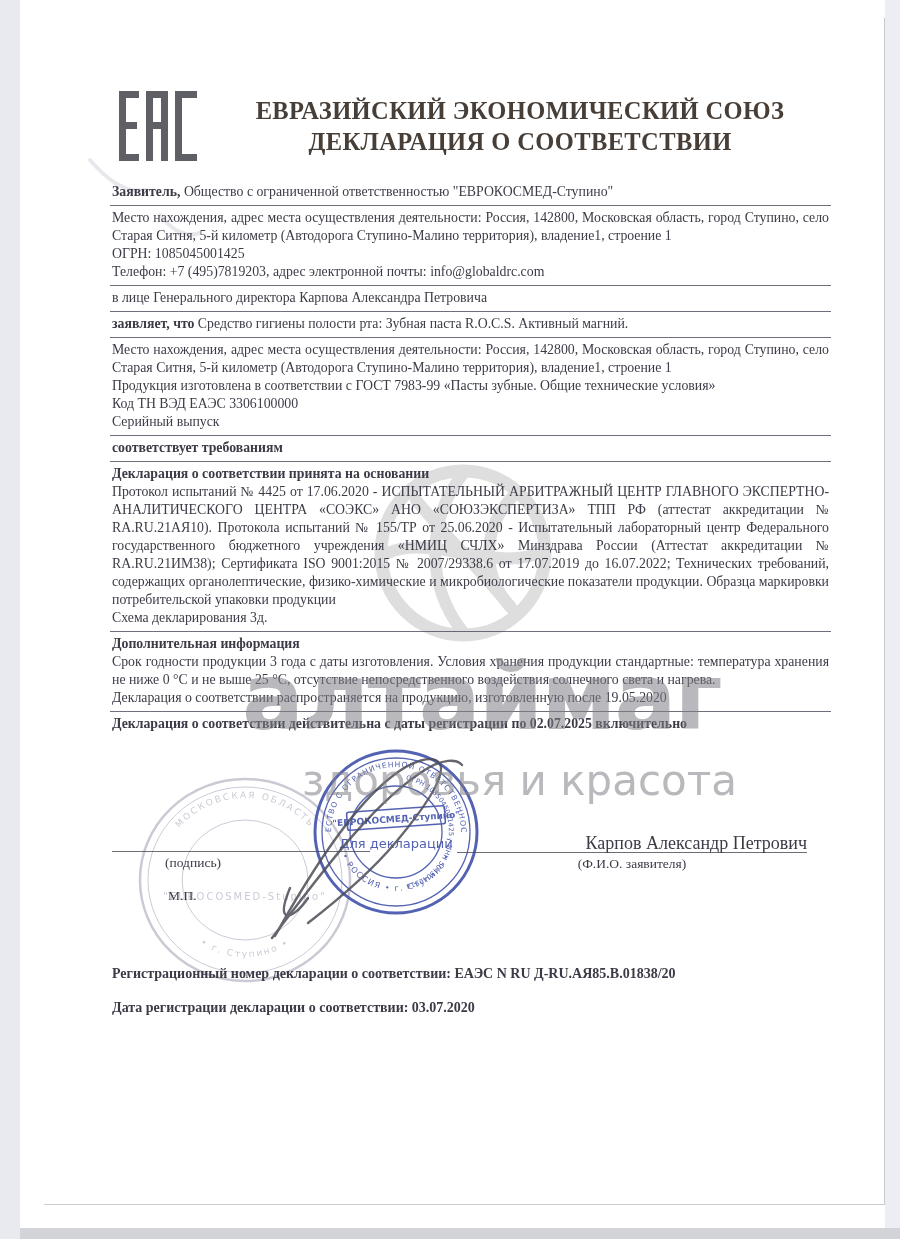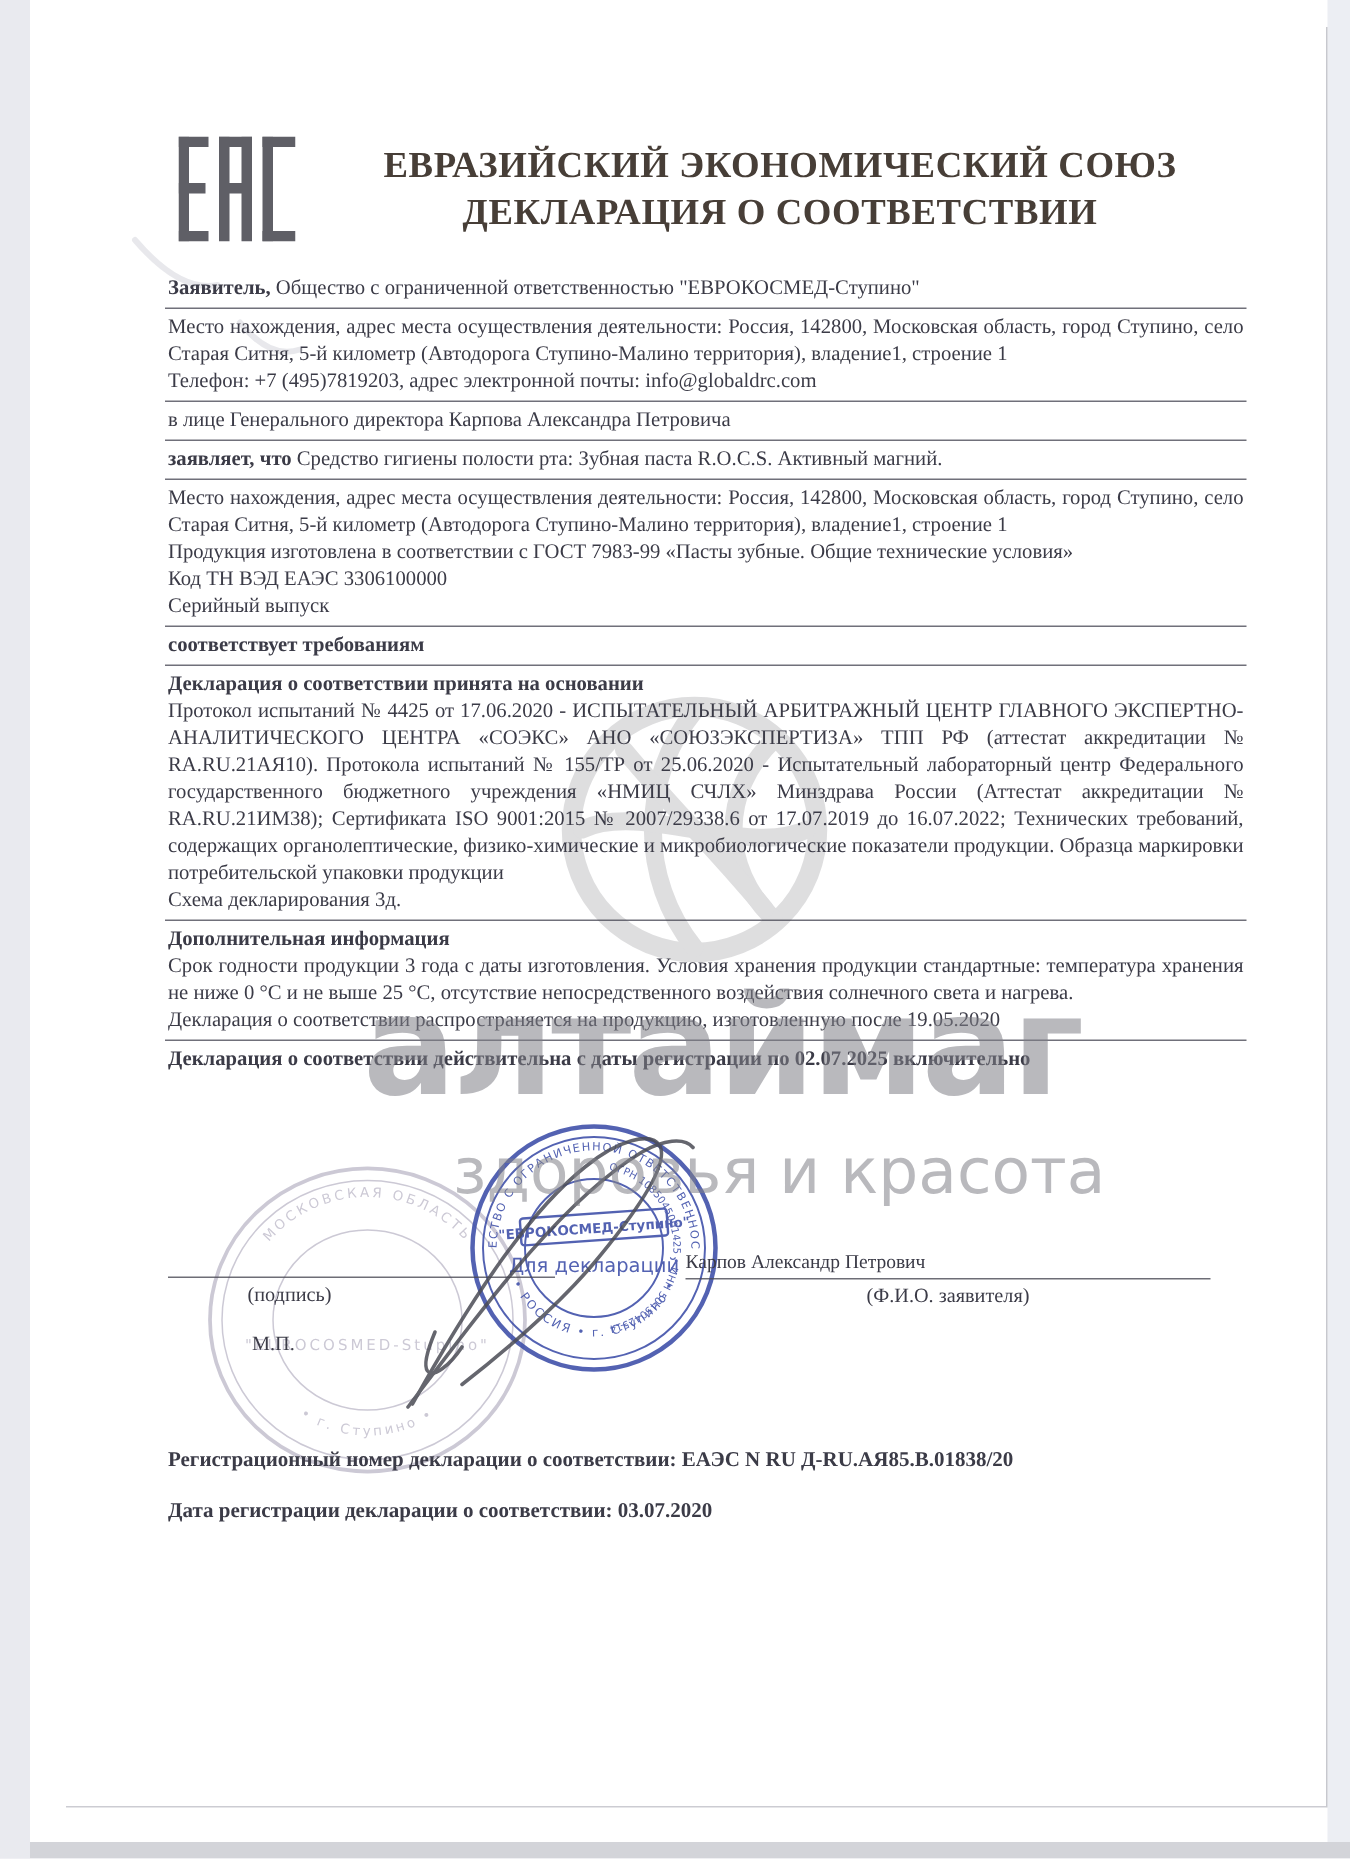--- a/index.html
+++ b/index.html
@@ -11,21 +11,21 @@
          font-weight:bold;font-size:24.5px;line-height:31px;color:#473e37;letter-spacing:.4px;}
   
   .doc{position:absolute;left:92px;top:183px;width:717px;font-size:13.8px;line-height:18px;}
   .doc .para{text-align:justify;}
   .rule{border-top:1px solid rgba(72,72,84,.78);margin:4px -2px 3px -2px;height:0;}
   .b{font-weight:bold;}
   
   .sig-line-left{position:absolute;left:92px;top:851px;width:258px;border-top:1px solid rgba(72,72,84,.8);}
   .sig-caption{position:absolute;left:145px;top:855px;font-size:13.5px;}
   .mp{position:absolute;left:148px;top:888px;font-size:13.5px;text-align:center;}
-  .sig-name{position:absolute;left:437px;top:833px;width:350px;text-align:left;font-size:13px;}
+  .sig-name{position:absolute;left:437px;top:833px;width:350px;text-align:right;font-size:18px;}
   .sig-line-right{position:absolute;left:437px;top:852px;width:350px;border-top:1px solid rgba(72,72,84,.8);}
   .sig-name-caption{position:absolute;left:437px;top:856px;width:350px;text-align:center;font-size:13.5px;}
   
   .reg1{position:absolute;left:92px;top:966px;font-size:14px;font-weight:bold;}
   .reg2{position:absolute;left:92px;top:1000px;font-size:14px;font-weight:bold;}
   
   .wm-globe{position:absolute;left:348px;top:458px;opacity:.24;pointer-events:none;}
   .wm-text1{position:absolute;left:222px;top:652px;font-family:"DejaVu Sans",sans-serif;
             font-weight:bold;font-size:92px;line-height:92px;color:rgba(128,128,134,.55);
             pointer-events:none;letter-spacing:-2px;}
@@ -85,20 +85,21 @@
   <div class="title">
     <div>ЕВРАЗИЙСКИЙ ЭКОНОМИЧЕСКИЙ СОЮЗ</div>
     <div>ДЕКЛАРАЦИЯ О СООТВЕТСТВИИ</div>
   </div>
 
   <div class="doc">
     <div class="line"><span class="b">Заявитель,</span><span> Общество с ограниченной ответственностью "ЕВРОКОСМЕД-Ступино"</span></div>
     <div class="rule"></div>
 
     <div class="para">Место нахождения, адрес места осуществления деятельности: Россия, 142800, Московская область, город Ступино, село Старая Ситня, 5-й километр (Автодорога Ступино-Малино территория), владение1, строение 1</div>
+    <div class="line">ОГРН: 1085045001425</div>
     <div class="line">Телефон: +7 (495)7819203, адрес электронной почты: info@globaldrc.com</div>
     <div class="rule"></div>
 
     <div class="line">в лице Генерального директора Карпова Александра Петровича</div>
     <div class="rule"></div>
 
     <div class="line"><span class="b">заявляет, что</span><span> Средство гигиены полости рта: Зубная паста R.O.C.S. Активный магний.</span></div>
     <div class="rule"></div>
 
     <div class="para">Место нахождения, адрес места осуществления деятельности: Россия, 142800, Московская область, город Ступино, село Старая Ситня, 5-й километр (Автодорога Ступино-Малино территория), владение1, строение 1</div>

